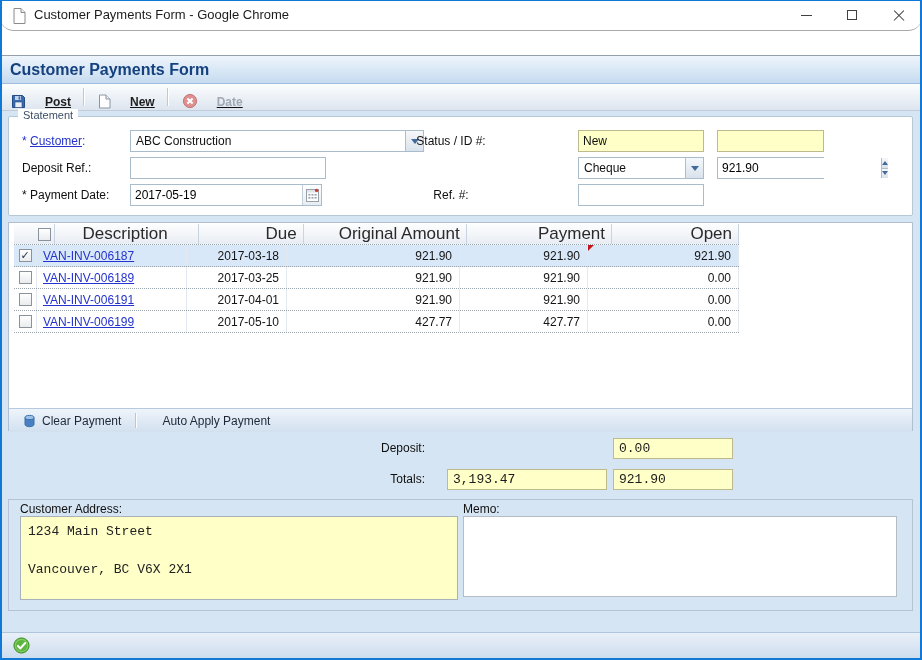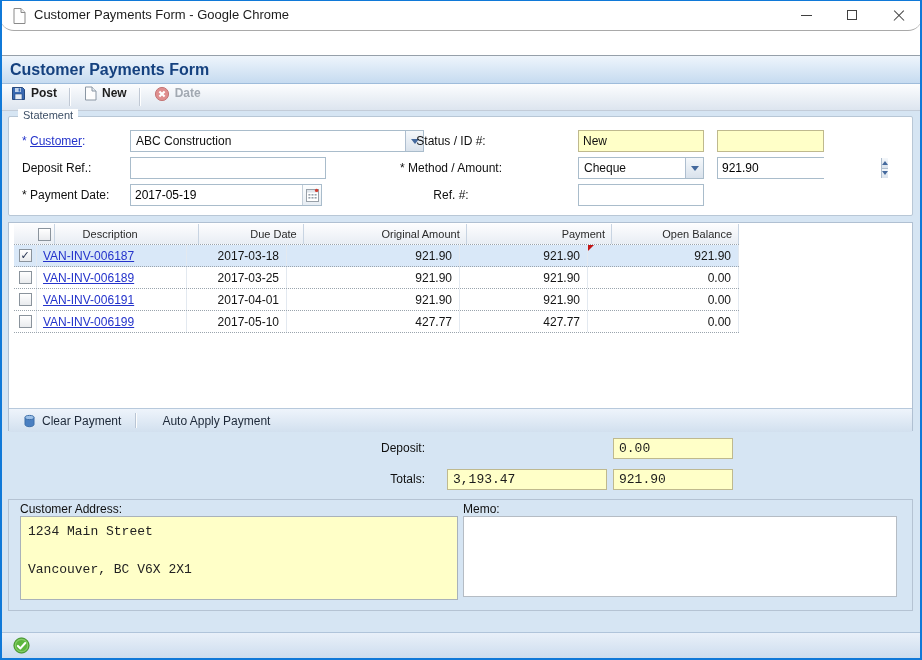--- a/index.html
+++ b/index.html
@@ -23,21 +23,21 @@
 
   
   .page { position:absolute; left:0; top:56px; width:922px; height:602px; background:#d6e5f3; }
   .form-header { position:absolute; left:0; top:0; width:922px; height:28px;
     background:linear-gradient(#eef5fc,#c6dbf0); border-bottom:1px solid #9ebcdb; }
   .form-header span { display:block; padding-left:10px; line-height:27px; font-weight:bold; font-size:16px; color:#15417f; }
 
   
   .toolbar { position:absolute; left:0; top:28px; width:922px; height:27px;
     background:linear-gradient(#fcfdfe,#dde5ef); border-bottom:1px solid #c3ccd8; display:flex; align-items:center; }
-  .tbtn { display:flex; align-items:flex-start; gap:5px; padding:0 9px; height:23px; margin-left:2px; border-radius:2px; }
+  .tbtn { display:flex; align-items:flex-end; gap:19px; padding:0 9px; height:23px; margin-left:2px; border-radius:2px;text-decoration:underline; }
   .tbtn .lbl { font-weight:bold; font-size:12px; color:#1d1d1d; }
   .tbtn.disabled .lbl { color:#a2a9b2; }
   .tool-sep { width:1px; height:18px; background:#c0c8d4; margin:0 3px; box-shadow:1px 0 0 #fff; }
 
   
   .statement { position:absolute; left:8px; top:60px; width:905px; height:100px; background:#fff;
     border:1px solid #b8c7d6; border-radius:2px; }
   .legend { position:absolute; left:18px; top:53px; background:#fff; padding:0 5px; font-size:11px; color:#3d4f66; z-index:2; }
   .f-label { position:absolute; height:22px; line-height:22px; color:#101010; }
   .f-label-r { position:absolute; left:330px; width:242px; height:22px; line-height:22px; text-align:center; color:#101010; }
@@ -60,21 +60,21 @@
   .tri-down-s { width:0;height:0;border-left:3px solid transparent;border-right:3px solid transparent;border-top:4px solid #44699d; }
   .datefield { position:absolute; height:22px; border:1px solid #a9bccb; background:#fff; display:flex; }
   .datefield input { flex:1; border:0; outline:0; font-family:"Liberation Sans",sans-serif; font-size:12px; padding:0 4px; }
   .date-trigger { width:19px; border-left:1px solid #c4cfd9; background:linear-gradient(#fdfefe,#e7edf3);
     display:flex; align-items:center; justify-content:center; }
 
   
   .grid-panel { position:absolute; left:8px; top:166px; width:905px; height:209px; background:#fff; border:1px solid #b0c0d2; }
   .grid { position:absolute; left:5px; top:1px; width:725px; }
   .grid-head { display:flex; height:21px; background:linear-gradient(#fdfdfe,#e8edf4); border-bottom:1px dotted #9aa4ad; }
-  .hcell { border-right:1px solid #c8d4e2; line-height:20px; font-size:11px; color:#2a2a2a; padding:0 6px; overflow:hidden;margin-left:22px; }
+  .hcell { border-right:1px solid #c8d4e2; line-height:20px; font-size:17px; color:#2a2a2a; padding:0 6px; overflow:hidden;margin-left:22px; }
   .grid-row { display:flex; height:22px; border-bottom:1px dotted #9aa4ad; background:#fff; }
   .grid-row.selected { background:#d9e8f8; }
   .cell { border-right:1px solid #e3e9f0; overflow:hidden; display:flex; align-items:center; }
   .col-cb { width:23px; justify-content:center; padding:0; }
   .col-desc { width:150px; padding:0 6px; }
   .col-due { width:100px; } .col-orig { width:173px; } .col-open { width:128px; } .col-pay { width:151px; position:relative; }
   .num { justify-content:flex-end; padding-right:7px; color:#141414; }
   .hnum { text-align:right; }
   .cb { width:13px; height:13px; border:1px solid #8a939c; background:linear-gradient(#fff,#e9ebee);
     font-family:"DejaVu Sans",sans-serif; font-size:11px; line-height:11px; text-align:center; color:#24314f; }
@@ -193,21 +193,20 @@
           </g>
           <circle cx="10.6" cy="2.4" r="1.7" fill="#d03b2f"></circle>
         </svg>
       </div>
     </div>
 
     <div class="f-label-r" style="top:74px;">Status / ID #:</div>
     <input class="tf yellow" style="left: 578px; top: 74px; width: 126px;" readonly="" value="New">
     <input class="tf yellow" style="left: 717px; top: 74px; width: 107px;" readonly="" value="">
 
-    <div class="f-label-r" style="top:101px;">* Method / Amount:</div>
     <div class="combo" style="left:578px;top:101px;width:126px;">
       <span class="combo-text">Cheque</span>
       <div class="trigger">
           <div class="tri-down"></div>
         </div>
     </div>
     <div class="spinner" style="left:717px;top:101px;width:107px;">
       <input class="spin-input" value="921.90" style="">
       <div class="spin-btns">
         <div class="spin-up">

